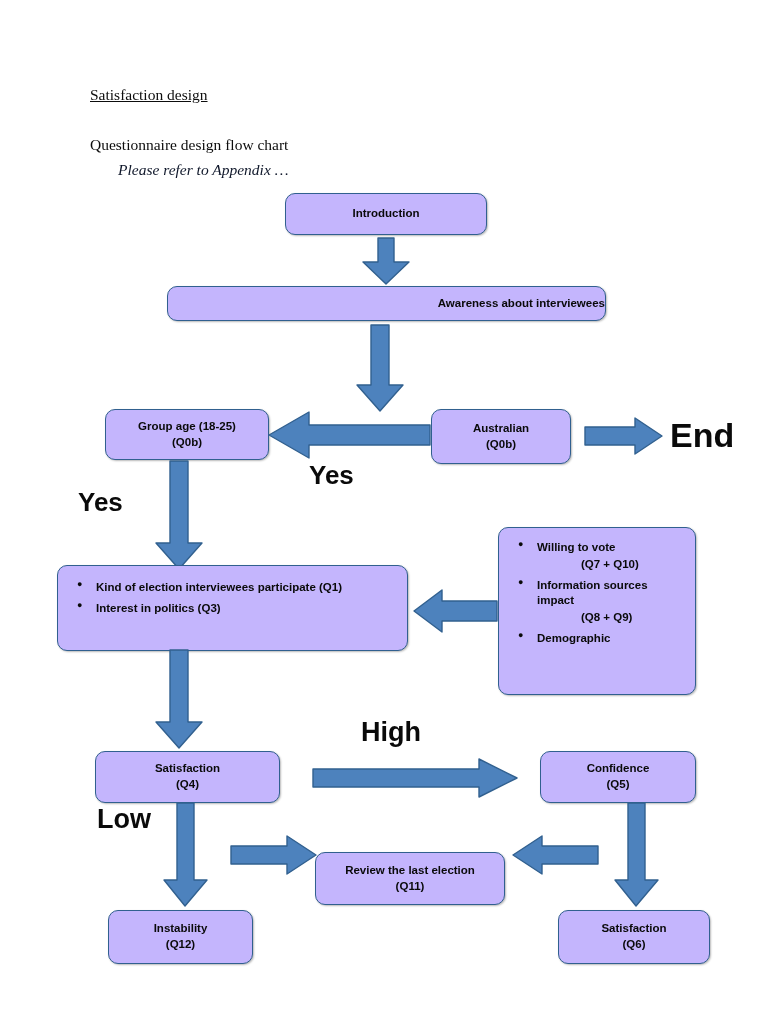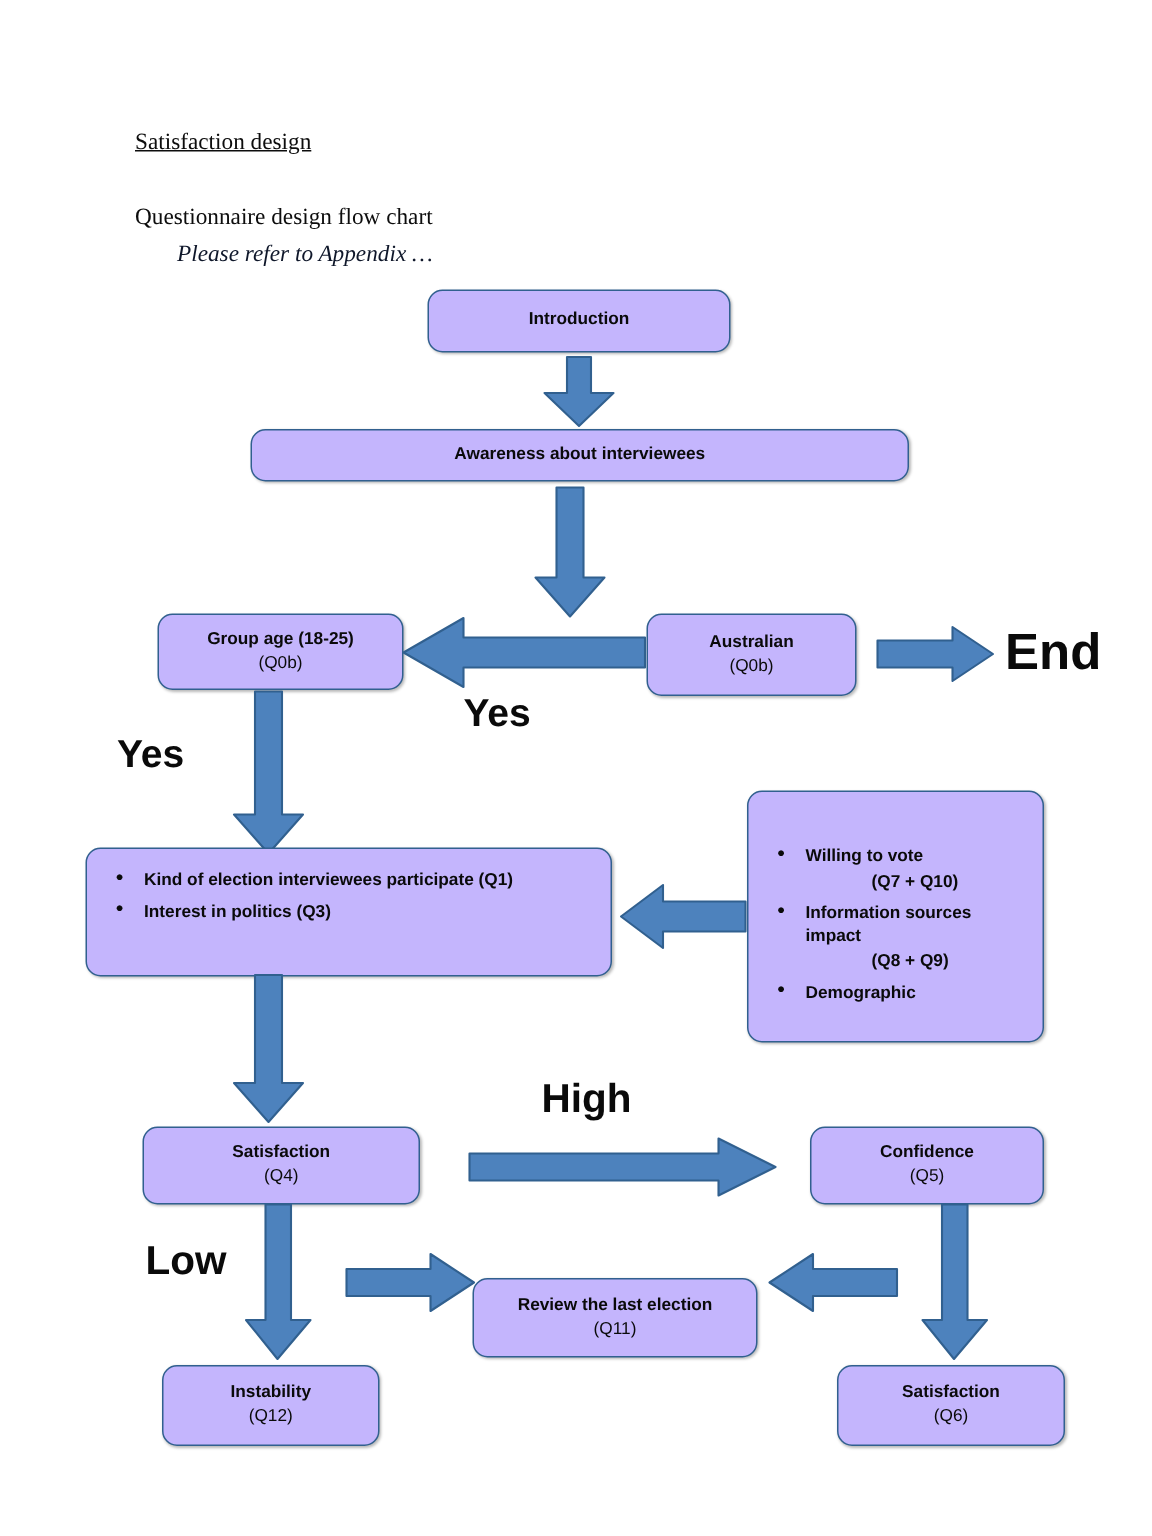--- a/index.html
+++ b/index.html
@@ -65,21 +65,21 @@
     font-size: 11.5px;
     line-height: 1.35;
     display: flex;
     align-items: center;
     justify-content: center;
     text-align: center;
     box-shadow: 1px 1px 2px rgba(0,0,0,0.28);
     overflow: hidden;
   }
   .box .ln { display: block; }
-  .box .ln.q { font-weight: normal; }
+  .box .ln.q { font-weight: bold; }
 
   
   .box.bullets {
     display: block;
     text-align: left;
     padding: 14px 10px 0 12px;
   }
   .box.bullets ul {
     margin: 0;
     padding: 0 0 0 26px;
@@ -138,21 +138,21 @@
   <div class="box" style="left:285px; top:193px; width:202px; height:42px;">
     <span class="ln">Introduction</span>
   </div>
 
   <div class="arrow" style="left:359px; top:238px; width:54px; height:48px;">
     <svg viewBox="0 0 54 48" width="54" height="48">
       <polygon class="shp" points="19,0 35,0 35,24 50,24 27,46 4,24 19,24"></polygon>
     </svg>
   </div>
 
-  <div class="box" style="left:167px; top:286px; width:439px; height:35px;">
+  <div class="box" style="left:167px; top:286px; width:439px; height:35px;justify-content:flex-end;">
     <span class="ln">Awareness about interviewees</span>
   </div>
 
   <div class="arrow" style="left:353px; top:325px; width:54px; height:88px;">
     <svg viewBox="0 0 54 88" width="54" height="88">
       <polygon class="shp" points="18,0 36,0 36,60 50,60 27,86 4,60 18,60"></polygon>
     </svg>
   </div>
 
   <div class="box" style="left:92px; top:409px; width:164px; height:51px;margin-left:13px;">
@@ -198,21 +198,21 @@
       <li><span>Interest in politics (Q3)</span></li>
     </ul>
   </div>
 
   <div class="arrow" style="left:414px; top:588px; width:84px; height:46px;">
     <svg viewBox="0 0 84 46" width="84" height="46">
       <polygon class="shp" points="0,23 28,2 28,13 83,13 83,33 28,33 28,44"></polygon>
     </svg>
   </div>
 
-  <div class="box bullets" style="left:498px; top:527px; width:198px; height:168px; padding-top:36px;">
+  <div class="box bullets" style="left:498px; top:527px; width:198px; height:168px; padding-top:12px;">
     <ul>
       <li>
         <span>Willing to vote</span>
         <span class="sub">(Q7 + Q10)</span>
       </li>
       <li>
         <span>Information sources impact</span>
         <span class="sub">(Q8 + Q9)</span>
       </li>
       <li>
@@ -242,21 +242,21 @@
     </svg>
   </div>
 
   <div class="box" style="left:540px; top:751px; width:156px; height:52px;">
     <div>
       <span class="ln">Confidence</span>
       <span class="ln q">(Q5)</span>
     </div>
   </div>
 
-  <div class="flabel" style="left:97px; top:825px; font-size:27px;">Low</div>
+  <div class="flabel" style="left:97px; top:804px; font-size:27px;">Low</div>
 
   <div class="arrow" style="left:161px; top:803px; width:50px; height:105px;">
     <svg viewBox="0 0 50 105" width="50" height="105">
       <polygon class="shp" points="16,0 33,0 33,77 46,77 24,103 3,77 16,77"></polygon>
     </svg>
   </div>
 
   <div class="arrow" style="left:231px; top:834px; width:86px; height:42px;">
     <svg viewBox="0 0 86 42" width="86" height="42">
       <polygon class="shp" points="0,12 56,12 56,2 85,21 56,40 56,30 0,30"></polygon>

